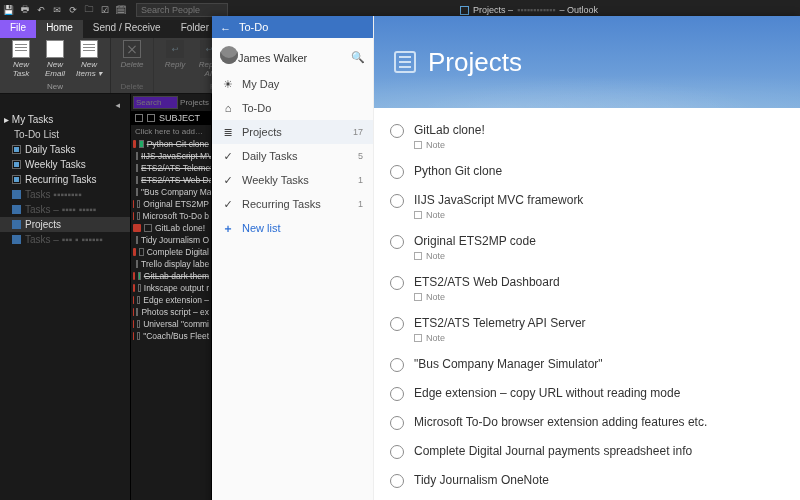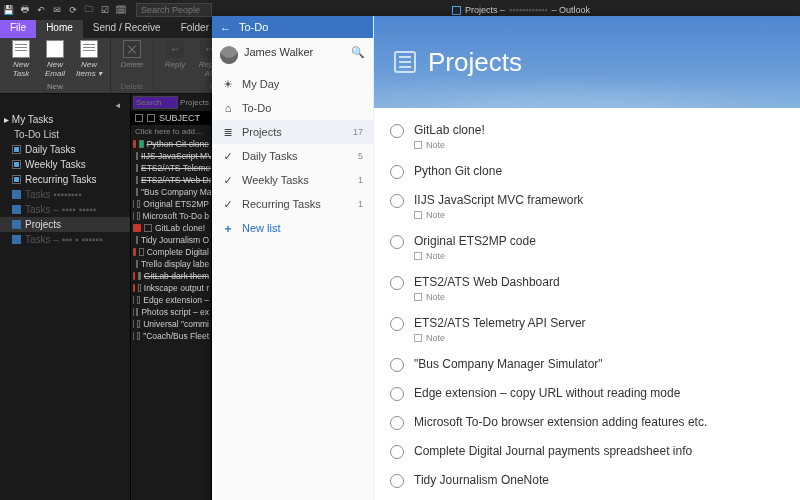--- a/index.html
+++ b/index.html
@@ -2,21 +2,21 @@
 <html><head>
 <meta charset="utf-8">
 <style>
   * { box-sizing: border-box; margin: 0; padding: 0; font-family: "Segoe UI", sans-serif; }
   html, body { width: 800px; height: 500px; overflow: hidden; background: #1a1a1a; color: #ddd; }
 
   
   .titlebar { height: 20px; background: #222; display: flex; align-items: center; font-size: 9px; color: #ccc; padding: 0 4px; gap: 6px; }
   .titlebar .qat { display: flex; gap: 6px; align-items: center; }
   .titlebar .qat span { width: 10px; height: 10px; display: inline-flex; align-items: center; justify-content: center; color: #bbb; }
-  .titlebar .searchpeople { background: #2f2f2f; border: 1px solid #444; padding: 1px 4px; margin-left: 4px; width: 76px; color: #888; font-size: 9px; }
+  .titlebar .searchpeople { background: #2f2f2f; border: 1px solid #444; padding: 1px 4px; margin-left: 4px; width: 92px; color: #888; font-size: 9px; }
   .titlebar .spacer { flex: 1; }
   .titlebar .wintitle { display: flex; align-items: center; gap: 4px; color: #ccc; margin-left: 28px; }
   .titlebar .wintitle .ticon { width: 9px; height: 9px; border: 1px solid #5ca0d3; }
 
   
   .tabsrow { height: 18px; background: #1f1f1f; display: flex; align-items: stretch; font-size: 10px; }
   .tabsrow .tab { padding: 2px 10px; color: #ccc; cursor: pointer; }
   .tabsrow .tab.file { background: #8b5cf6; color: #fff; }
   .tabsrow .tab.active { background: #3a3a3a; color: #fff; }
 
@@ -63,21 +63,21 @@
   .midcol .tcb { width:8px;height:8px;border:1px solid #666; display:inline-block; background:#181818;}
   .midcol .tcb.done{background:#2a6;}
   .midcol .struck{ text-decoration: line-through; color:#777;}
   .midcol .tlabel{ color:#ccc; font-size:8.5px; }
 
   
   .todo { position:absolute; left:212px; top:-78px; right:0; bottom:-20px; background:#fff; display:flex; color:#333; box-shadow:-2px 0 8px rgba(0,0,0,.4);}
   .todo-side { width:162px; background:#fafafa; border-right:1px solid #eee; display:flex; flex-direction:column; font-size:11px;}
   .todo-side .tdtitle { background:#3a73c4; color:#fff; height:22px; display:flex; align-items:center; padding:0 8px; gap:8px; font-size:11px;}
   .todo-side .tdtitle .back{cursor:pointer;}
-  .todo-side .user { display:flex; align-items:flex-start; gap:6px; padding:8px; }
+  .todo-side .user { display:flex; align-items:flex-end; padding:8px; }
   .todo-side .avatar{ width:18px;height:18px;border-radius:50%;background:#888;display:inline-block; box-shadow:inset 0 -6px 0 #666;}
   .todo-side .searchicon{ margin-left:auto; color:#777; cursor:pointer; }
   .todo-side .tditem{ display:flex; align-items:center; gap:8px; padding:6px 10px; cursor:pointer; color:#444;}
   .todo-side .tditem.sel{ background:#eef2f7;}
   .todo-side .tditem .count{ margin-left:auto; font-size:9px; color:#888;}
   .todo-side .tdicon{ width:12px;height:12px; display:inline-flex;align-items:center;justify-content:center;font-size:11px;}
   .todo-side .newlist{ color:#2a6dd4; }
   .todo-side .newlist .tdicon{ color:#2a6dd4; font-weight:bold;}
 
   .todo-main { flex:1; display:flex; flex-direction:column; }

